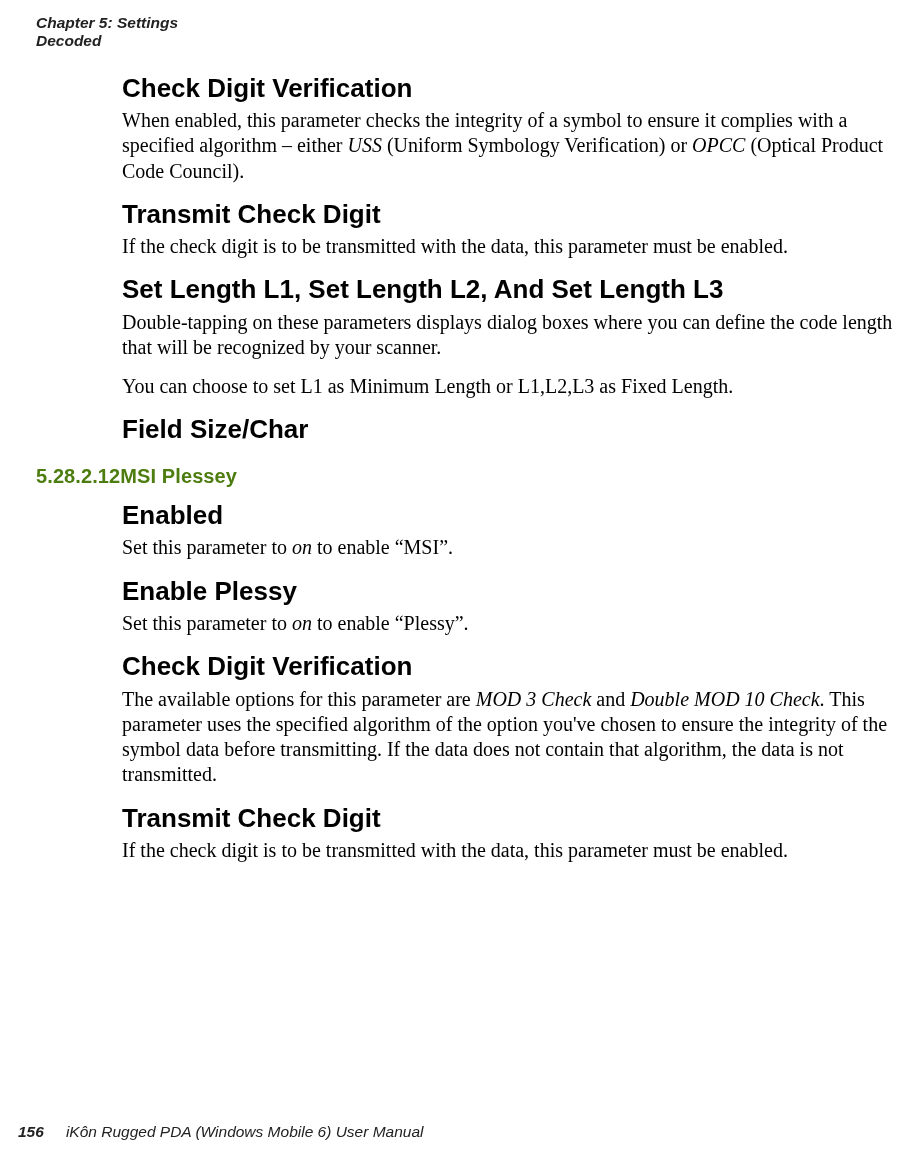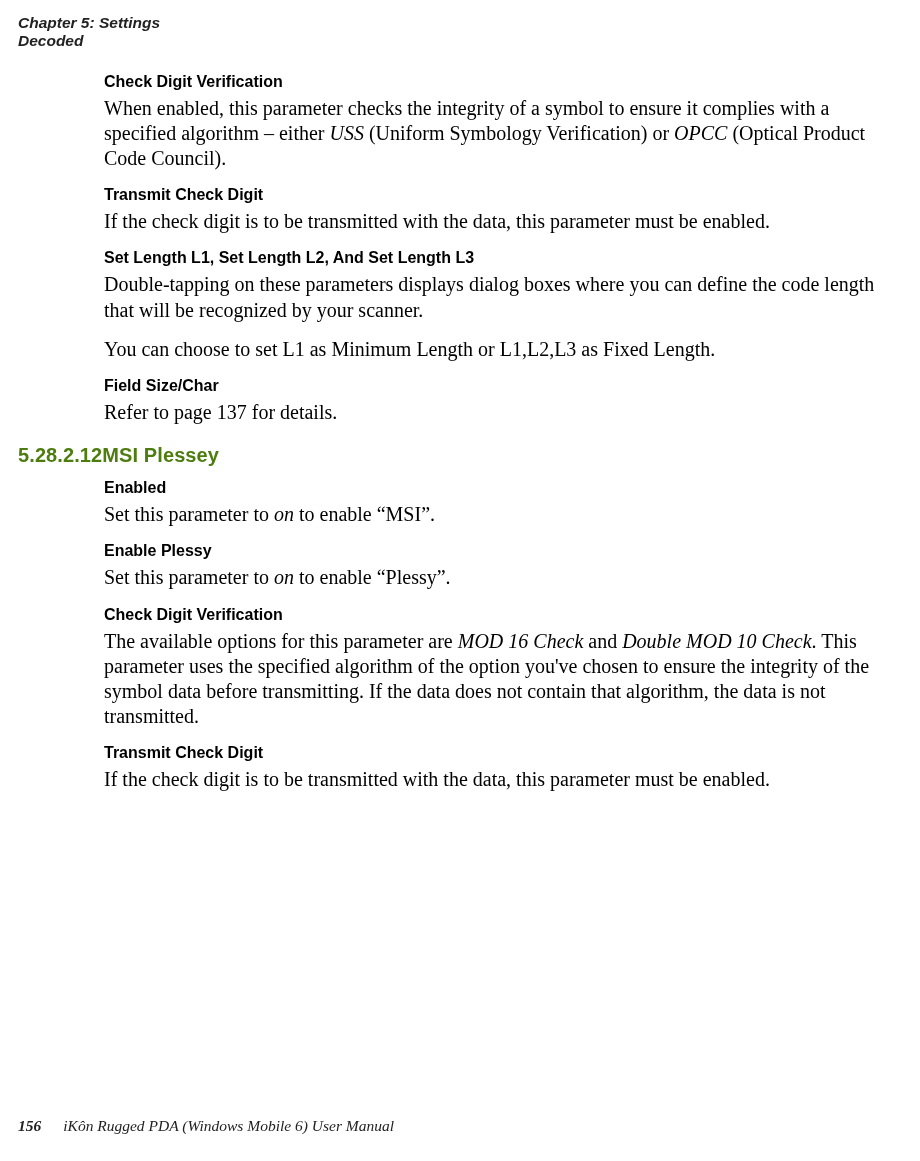--- a/index.html
+++ b/index.html
@@ -11,40 +11,40 @@
     font-family: "Times New Roman", Times, serif;
     color: #000;
     font-size: 20px;
     line-height: 1.25;
   }
   .page {
     position: relative;
     box-sizing: border-box;
     width: 920px;
     height: 1161px;
-    padding: 14px 18px 0 18px;
+    padding: 14px 18px 0 36px;
   }
   .running-head {
     font-family: "Trebuchet MS", "Segoe UI", Tahoma, sans-serif;
     font-style: italic;
     font-weight: 600;
     font-size: 15.5px;
     color: #222;
     line-height: 1.15;
   }
   .content {
     margin-left: 86px;
     margin-right: 6px;
     margin-top: 22px;
   }
   h3.section-title {
     font-family: "Trebuchet MS", "Segoe UI", Tahoma, sans-serif;
     font-weight: 700;
     font-style: normal;
-    font-size: 16px;
+    font-size: 26px;
     margin: 0 0 4px 0;
     color: #000;
   }
   p.body {
     margin: 2px 0 14px 0;
     font-family: "Times New Roman", Times, serif;
     font-size: 20px;
     line-height: 1.26;
     color: #000;
   }
@@ -53,22 +53,22 @@
     font-family: "Trebuchet MS", "Segoe UI", Tahoma, sans-serif;
     font-weight: 700;
     font-size: 20px;
     margin: 18px 0 10px -86px; 
     color: #4d7c0f;
     letter-spacing: 0.1px;
   }
   .footer {
     position: absolute;
     left: 18px;
-    bottom: 26px;
-    font-family: Liberation Serif, serif;
+    bottom: 20px;
+    font-family: Liberation Sans, sans-serif;
     font-style: italic;
     font-size: 15.5px;
     color: #222;
   }
   .footer .pg {
     font-weight: 700;
     font-style: italic;
     margin-right: 22px;
   }
 </style>
@@ -91,39 +91,38 @@
 
     <h3 class="section-title">Transmit Check Digit</h3>
     <p class="body">If the check digit is to be transmitted with the data, this parameter must be enabled.</p>
 
     <h3 class="section-title">Set Length L1, Set Length L2, And Set Length L3</h3>
     <p class="body">Double-tapping on these parameters displays dialog boxes where you can define the code length that will be recognized by your scanner.</p>
 
     <p class="body">You can choose to set L1 as Minimum Length or L1,L2,L3 as Fixed Length.</p>
 
     <h3 class="section-title">Field Size/Char</h3>
-    <p class="body">Refer to page 137 for details.</p>
 
     <h2 class="bigsect">
       <span>5.28.2.12</span><span>MSI Plessey</span>
     </h2>
 
     <h3 class="section-title">Enabled</h3>
     <p class="body">
       <span>Set this parameter to </span><span class="ital">on</span><span> to enable “MSI”.</span>
     </p>
 
     <h3 class="section-title">Enable Plessy</h3>
     <p class="body">
       <span>Set this parameter to </span><span class="ital">on</span><span> to enable “Plessy”.</span>
     </p>
 
     <h3 class="section-title">Check Digit Verification</h3>
     <p class="body">
-      <span>The available options for this parameter are </span><span class="ital">MOD 16 Check</span><span> and </span><span class="ital">Double MOD 10 Check</span><span>. This parameter uses the specified algorithm of the option you've chosen to ensure the integ­rity of the symbol data before transmitting. If the data does not contain that algorithm, the data is not transmitted.</span>
+      <span>The available options for this parameter are </span><span class="ital">MOD 3 Check</span><span> and </span><span class="ital">Double MOD 10 Check</span><span>. This parameter uses the specified algorithm of the option you've chosen to ensure the integ­rity of the symbol data before transmitting. If the data does not contain that algorithm, the data is not transmitted.</span>
     </p>
 
     <h3 class="section-title">Transmit Check Digit</h3>
     <p class="body">If the check digit is to be transmitted with the data, this parameter must be enabled.</p>
 
   </div>
 
   <div class="footer">
     <span class="pg">156</span><span>iKôn Rugged PDA (Windows Mobile 6) User Manual</span>
   </div>

